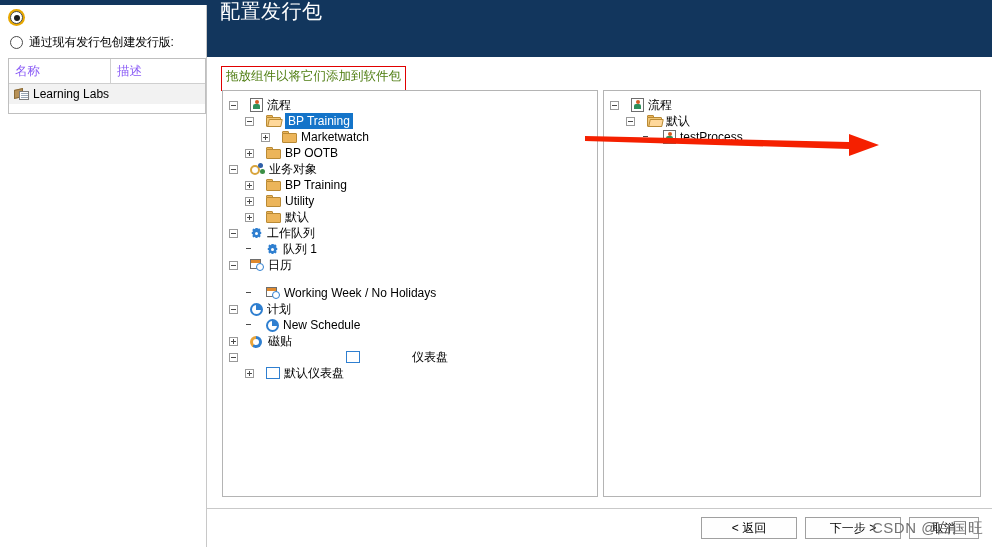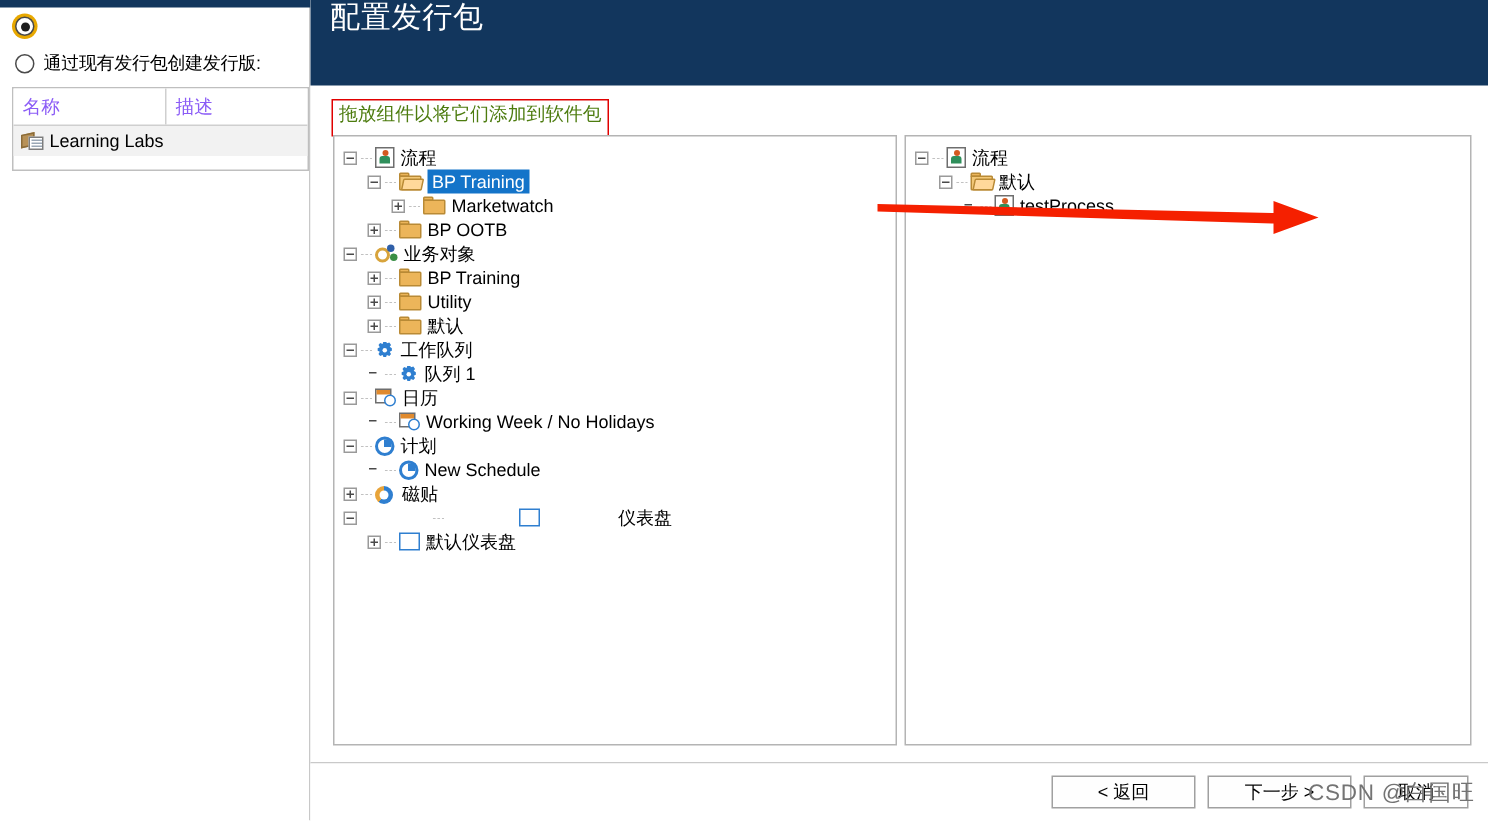--- a/index.html
+++ b/index.html
@@ -353,21 +353,21 @@
             <span class="dots"></span>
             <span class="ico">
               <span class="i-cal">
                 <span class="box"></span>
                 <span class="bar"></span>
                 <span class="clk"></span>
               </span>
             </span>
             <span class="lbl">日历</span>
           </div>
-          <div class="node" style="padding-left: 22px;">
+          <div class="node" style="padding-left: 22px; margin-top: 12px;">
             <span class="toggle none"></span>
             <span class="dots"></span>
             <span class="ico">
               <span class="i-cal">
                 <span class="box"></span>
                 <span class="bar"></span>
                 <span class="clk"></span>
               </span>
             </span>
             <span class="lbl">Working Week / No Holidays</span>

